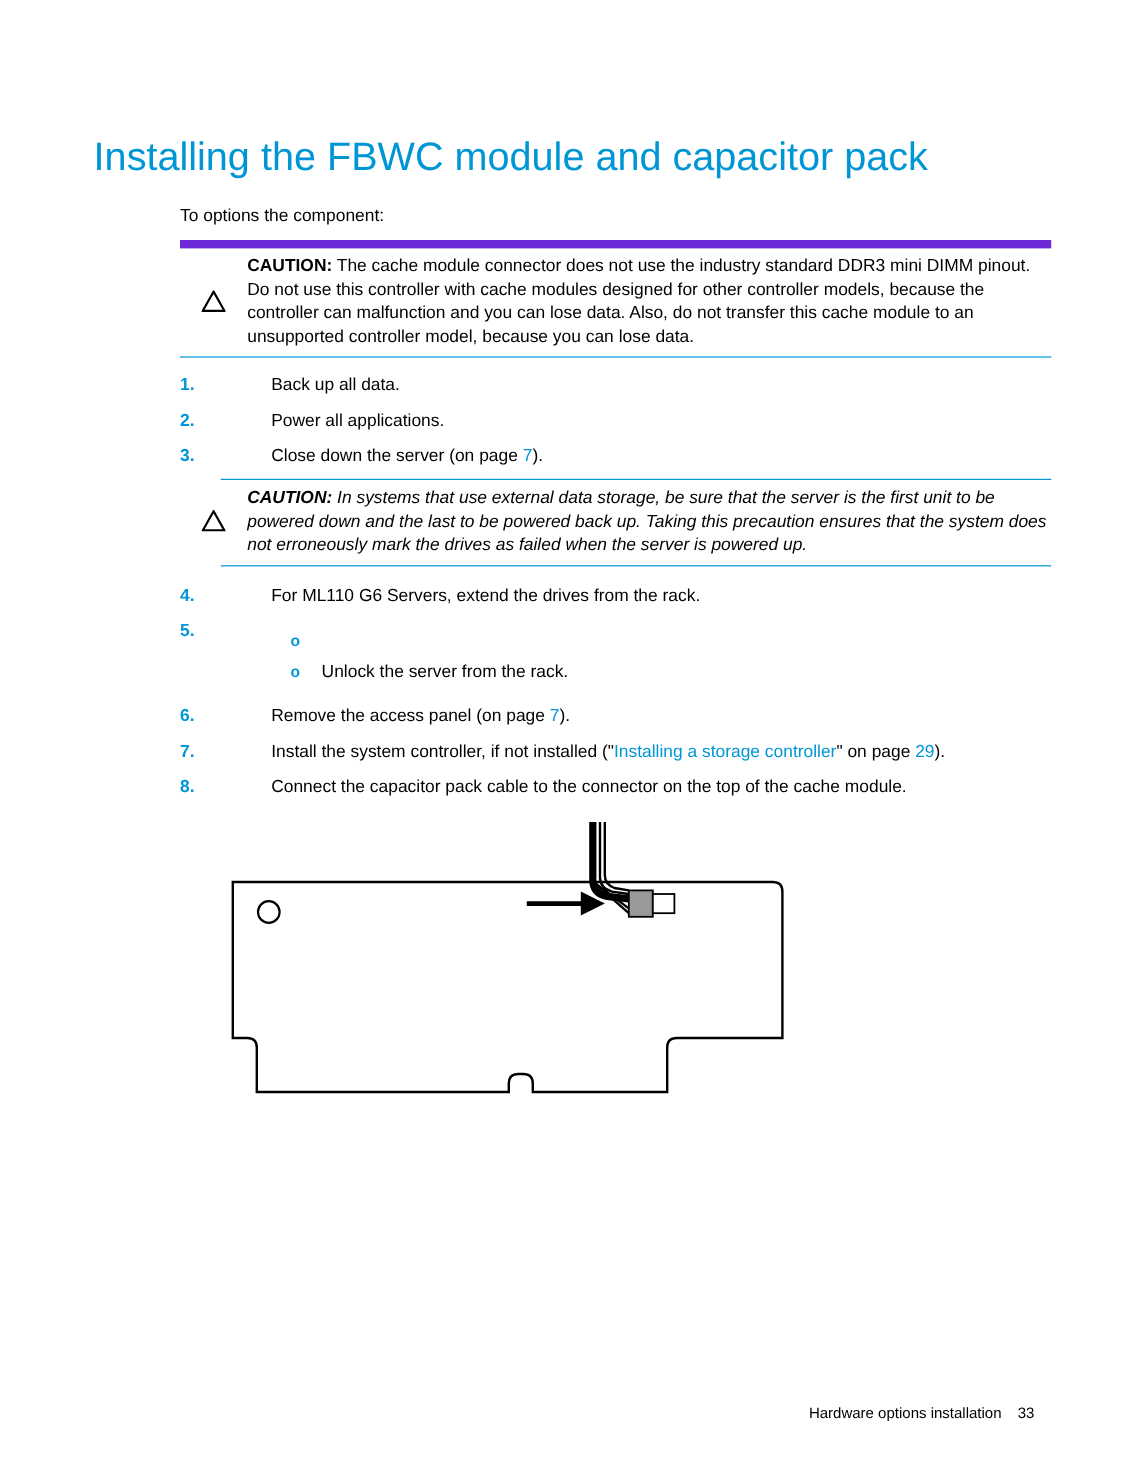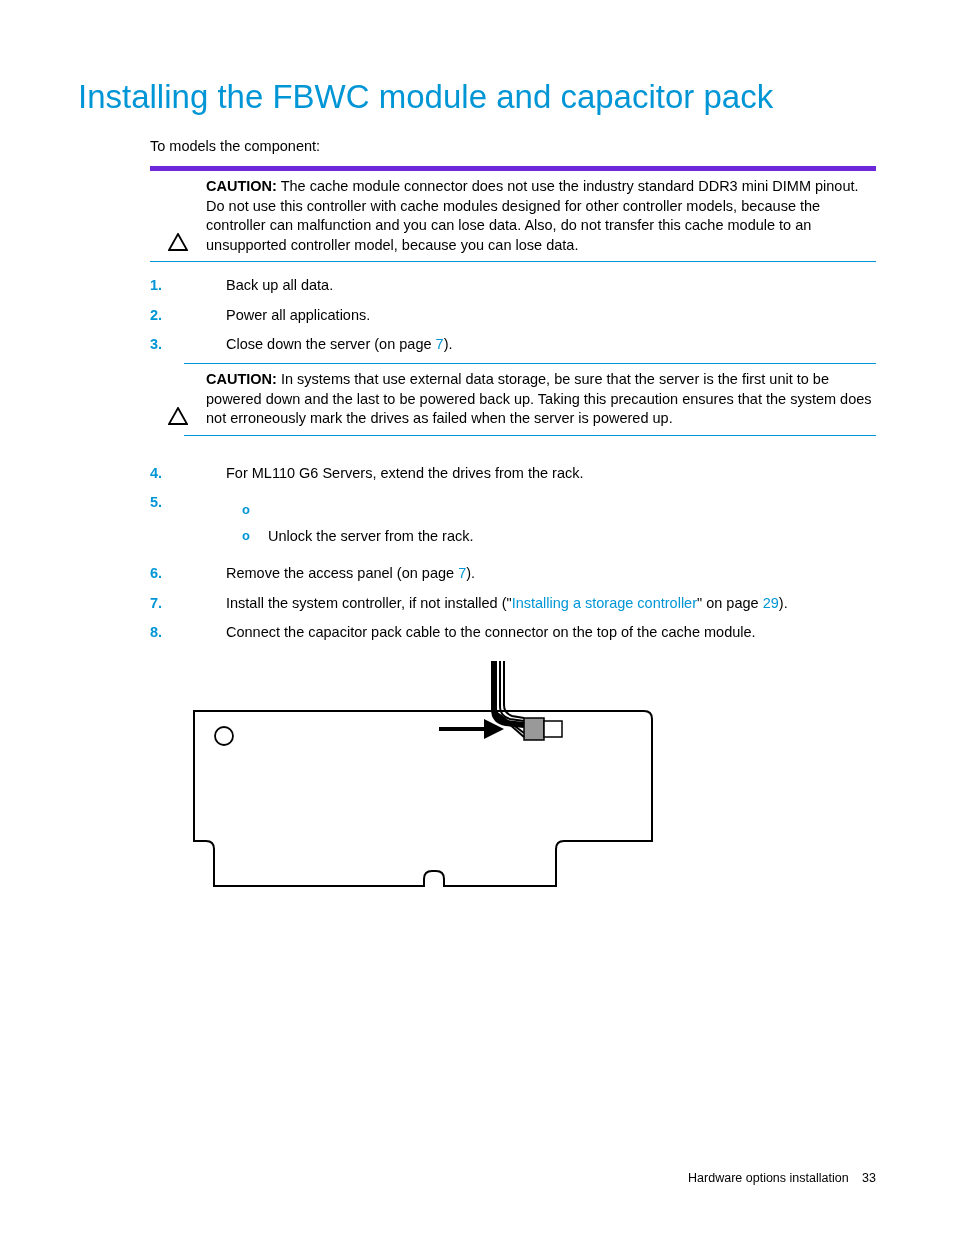--- a/index.html
+++ b/index.html
@@ -5,41 +5,41 @@
   * { box-sizing: border-box; margin: 0; padding: 0; }
   body {
     width: 954px;
     height: 1235px;
     background: #fff;
     font-family: Arial, Helvetica, sans-serif;
     color: #000;
     position: relative;
   }
   .page {
-    padding: 78px 78px 60px 78px;
+    padding: 112px 78px 60px 78px;
   }
   h1 {
     font-family: "Segoe UI Light", "Helvetica Neue", Arial, sans-serif;
     font-weight: 300;
     font-size: 33px;
     color: #0096d6;
     margin-bottom: 22px;
   }
   .intro {
     font-size: 14.5px;
     margin-left: 72px;
     margin-bottom: 12px;
   }
   .caution-box {
     margin-left: 72px;
-    border-top: 5px solid #6d28d9;
+    border-top: 7px solid #6d28d9;
     border-bottom: 1px solid #0096d6;
     padding: 6px 0 6px 0;
     display: flex;
-    align-items: flex-end;
+    align-items: center;
     margin-bottom: 14px;
     gap: 18px;
   }
   .caution-icon {
     flex: 0 0 auto;
     margin-left: 18px;
     margin-top: 2px;
   }
   .caution-text {
     flex: 1;
@@ -89,47 +89,48 @@
   }
   .link {
     color: #0096d6;
   }
   .caution-inline {
     margin-left: 106px;
     border-top: 1px solid #0096d6;
     border-bottom: 1px solid #0096d6;
     padding: 6px 0;
     display: flex;
-    align-items: flex-end;
+    align-items: center;
     gap: 18px;
-    margin-bottom: 28px;
+    margin-bottom: 16px;
     margin-top: -2px;
+    font-style: italic;
   }
   .caution-inline .caution-icon { margin-left: -16px; }
   .figure-wrap {
     margin-left: 106px;
     margin-top: 18px;
   }
   .footer {
     position: absolute;
     bottom: 50px;
-    right: 78px;
+    right: 92px;
     font-size: 12.5px;
     color: #000;
   }
   .pagenum { margin-left: 10px; }
 </style>
 </head>
 <body>
 
 <div class="page">
 
   <h1>Installing the FBWC module and capacitor pack</h1>
 
-  <p class="intro">To models the component:</p>
+  <p class="intro">To options the component:</p>
 
   <div class="caution-box">
     <span class="caution-icon">
       <svg width="20" height="18" viewBox="0 0 20 18">
         <path d="M10 1 L19 17 L1 17 Z" fill="none" stroke="#000" stroke-width="1.8"></path>
       </svg>
     </span>
     <div class="caution-text">
       <span class="caution-label">CAUTION:</span>
       <span>The cache module connector does not use the industry standard DDR3 mini DIMM pinout. Do not use this controller with cache modules designed for other controller models, because the controller can malfunction and you can lose data. Also, do not transfer this cache module to an unsupported controller model, because you can lose data.</span>

